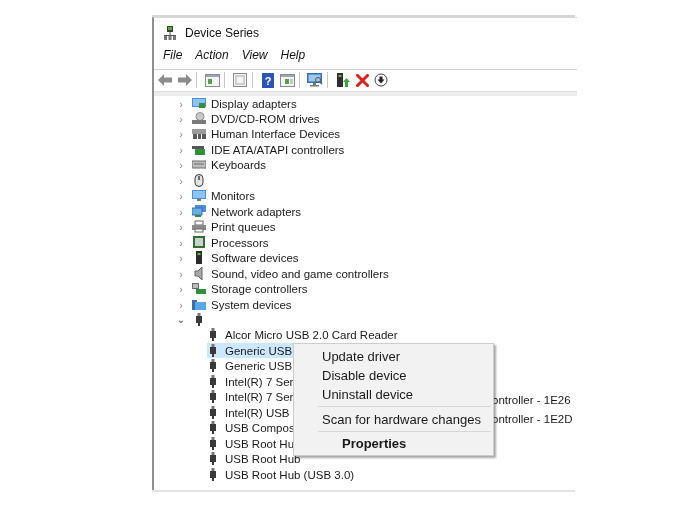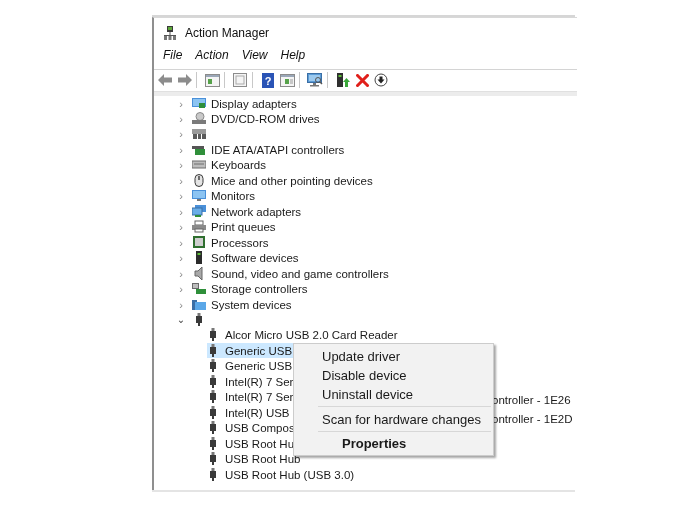--- a/index.html
+++ b/index.html
@@ -52,21 +52,21 @@
       <svg width="14" height="14" viewBox="0 0 14 14">
         <rect x="4" y="0" width="6" height="6" fill="#3a3a3a"></rect>
         <rect x="5" y="1" width="4" height="3" fill="#5fa83a"></rect>
         <rect x="6.5" y="6" width="1" height="3" fill="#555"></rect>
         <rect x="1" y="9" width="12" height="1" fill="#555"></rect>
         <rect x="1" y="10" width="3" height="4" fill="#777"></rect>
         <rect x="10" y="10" width="3" height="4" fill="#777"></rect>
         <rect x="5.5" y="10" width="3" height="4" fill="#777"></rect>
       </svg>
     </span>
-    <span class="title">Action Manager</span>
+    <span class="title">Device Series</span>
   </div>
 
   <div class="menubar">
     <span class="menu-item">File</span>
     <span class="menu-item">Action</span>
     <span class="menu-item">View</span>
     <span class="menu-item">Help</span>
   </div>
 
   <div class="toolbar-line"></div>
@@ -166,20 +166,21 @@
       <span class="label">DVD/CD-ROM drives</span>
     </div>
     <div class="row" style="left:22px; top:31px;">
       <span class="chev">›</span>
       <span class="dev-icon"><svg width="14" height="13" viewBox="0 0 14 13">
             <rect x="0" y="2" width="14" height="5" fill="#9a9a9a"></rect>
             <rect x="1" y="7" width="4" height="5" fill="#5a5a5a"></rect>
             <rect x="6" y="7" width="3" height="5" fill="#5a5a5a"></rect>
             <rect x="10" y="7" width="4" height="5" fill="#5a5a5a"></rect>
           </svg></span>
+      <span class="label">Human Interface Devices</span>
     </div>
     <div class="row" style="left:22px; top:47px;">
       <span class="chev">›</span>
       <span class="dev-icon"><svg width="14" height="13" viewBox="0 0 14 13">
             <rect x="0" y="3" width="12" height="3" fill="#555"></rect>
             <rect x="3" y="6" width="10" height="6" fill="#2f8f3a"></rect>
           </svg></span>
       <span class="label">IDE ATA/ATAPI controllers</span>
     </div>
     <div class="row" style="left:22px; top:62px;">
@@ -189,21 +190,20 @@
             <line x1="2" y1="6" x2="12" y2="6" stroke="#6f6f6f"></line>
           </svg></span>
       <span class="label">Keyboards</span>
     </div>
     <div class="row" style="left:22px; top:78px;">
       <span class="chev">›</span>
       <span class="dev-icon"><svg width="14" height="13" viewBox="0 0 14 13">
             <rect x="3" y="0.5" width="8" height="12" rx="4" fill="#e4e4e4" stroke="#3a3a3a"></rect>
             <line x1="7" y1="2" x2="7" y2="6" stroke="#3a3a3a" stroke-width="1.4"></line>
           </svg></span>
-      <span class="label">Mice and other pointing devices</span>
     </div>
     <div class="row" style="left:22px; top:93px;">
       <span class="chev">›</span>
       <span class="dev-icon"><svg width="14" height="13" viewBox="0 0 14 13">
             <rect x="0" y="1" width="14" height="9" fill="#4a90d9"></rect>
             <rect x="1" y="2" width="12" height="7" fill="#8cc4f2"></rect>
             <rect x="5" y="10" width="4" height="2" fill="#777"></rect>
           </svg></span>
       <span class="label">Monitors</span>
     </div>

